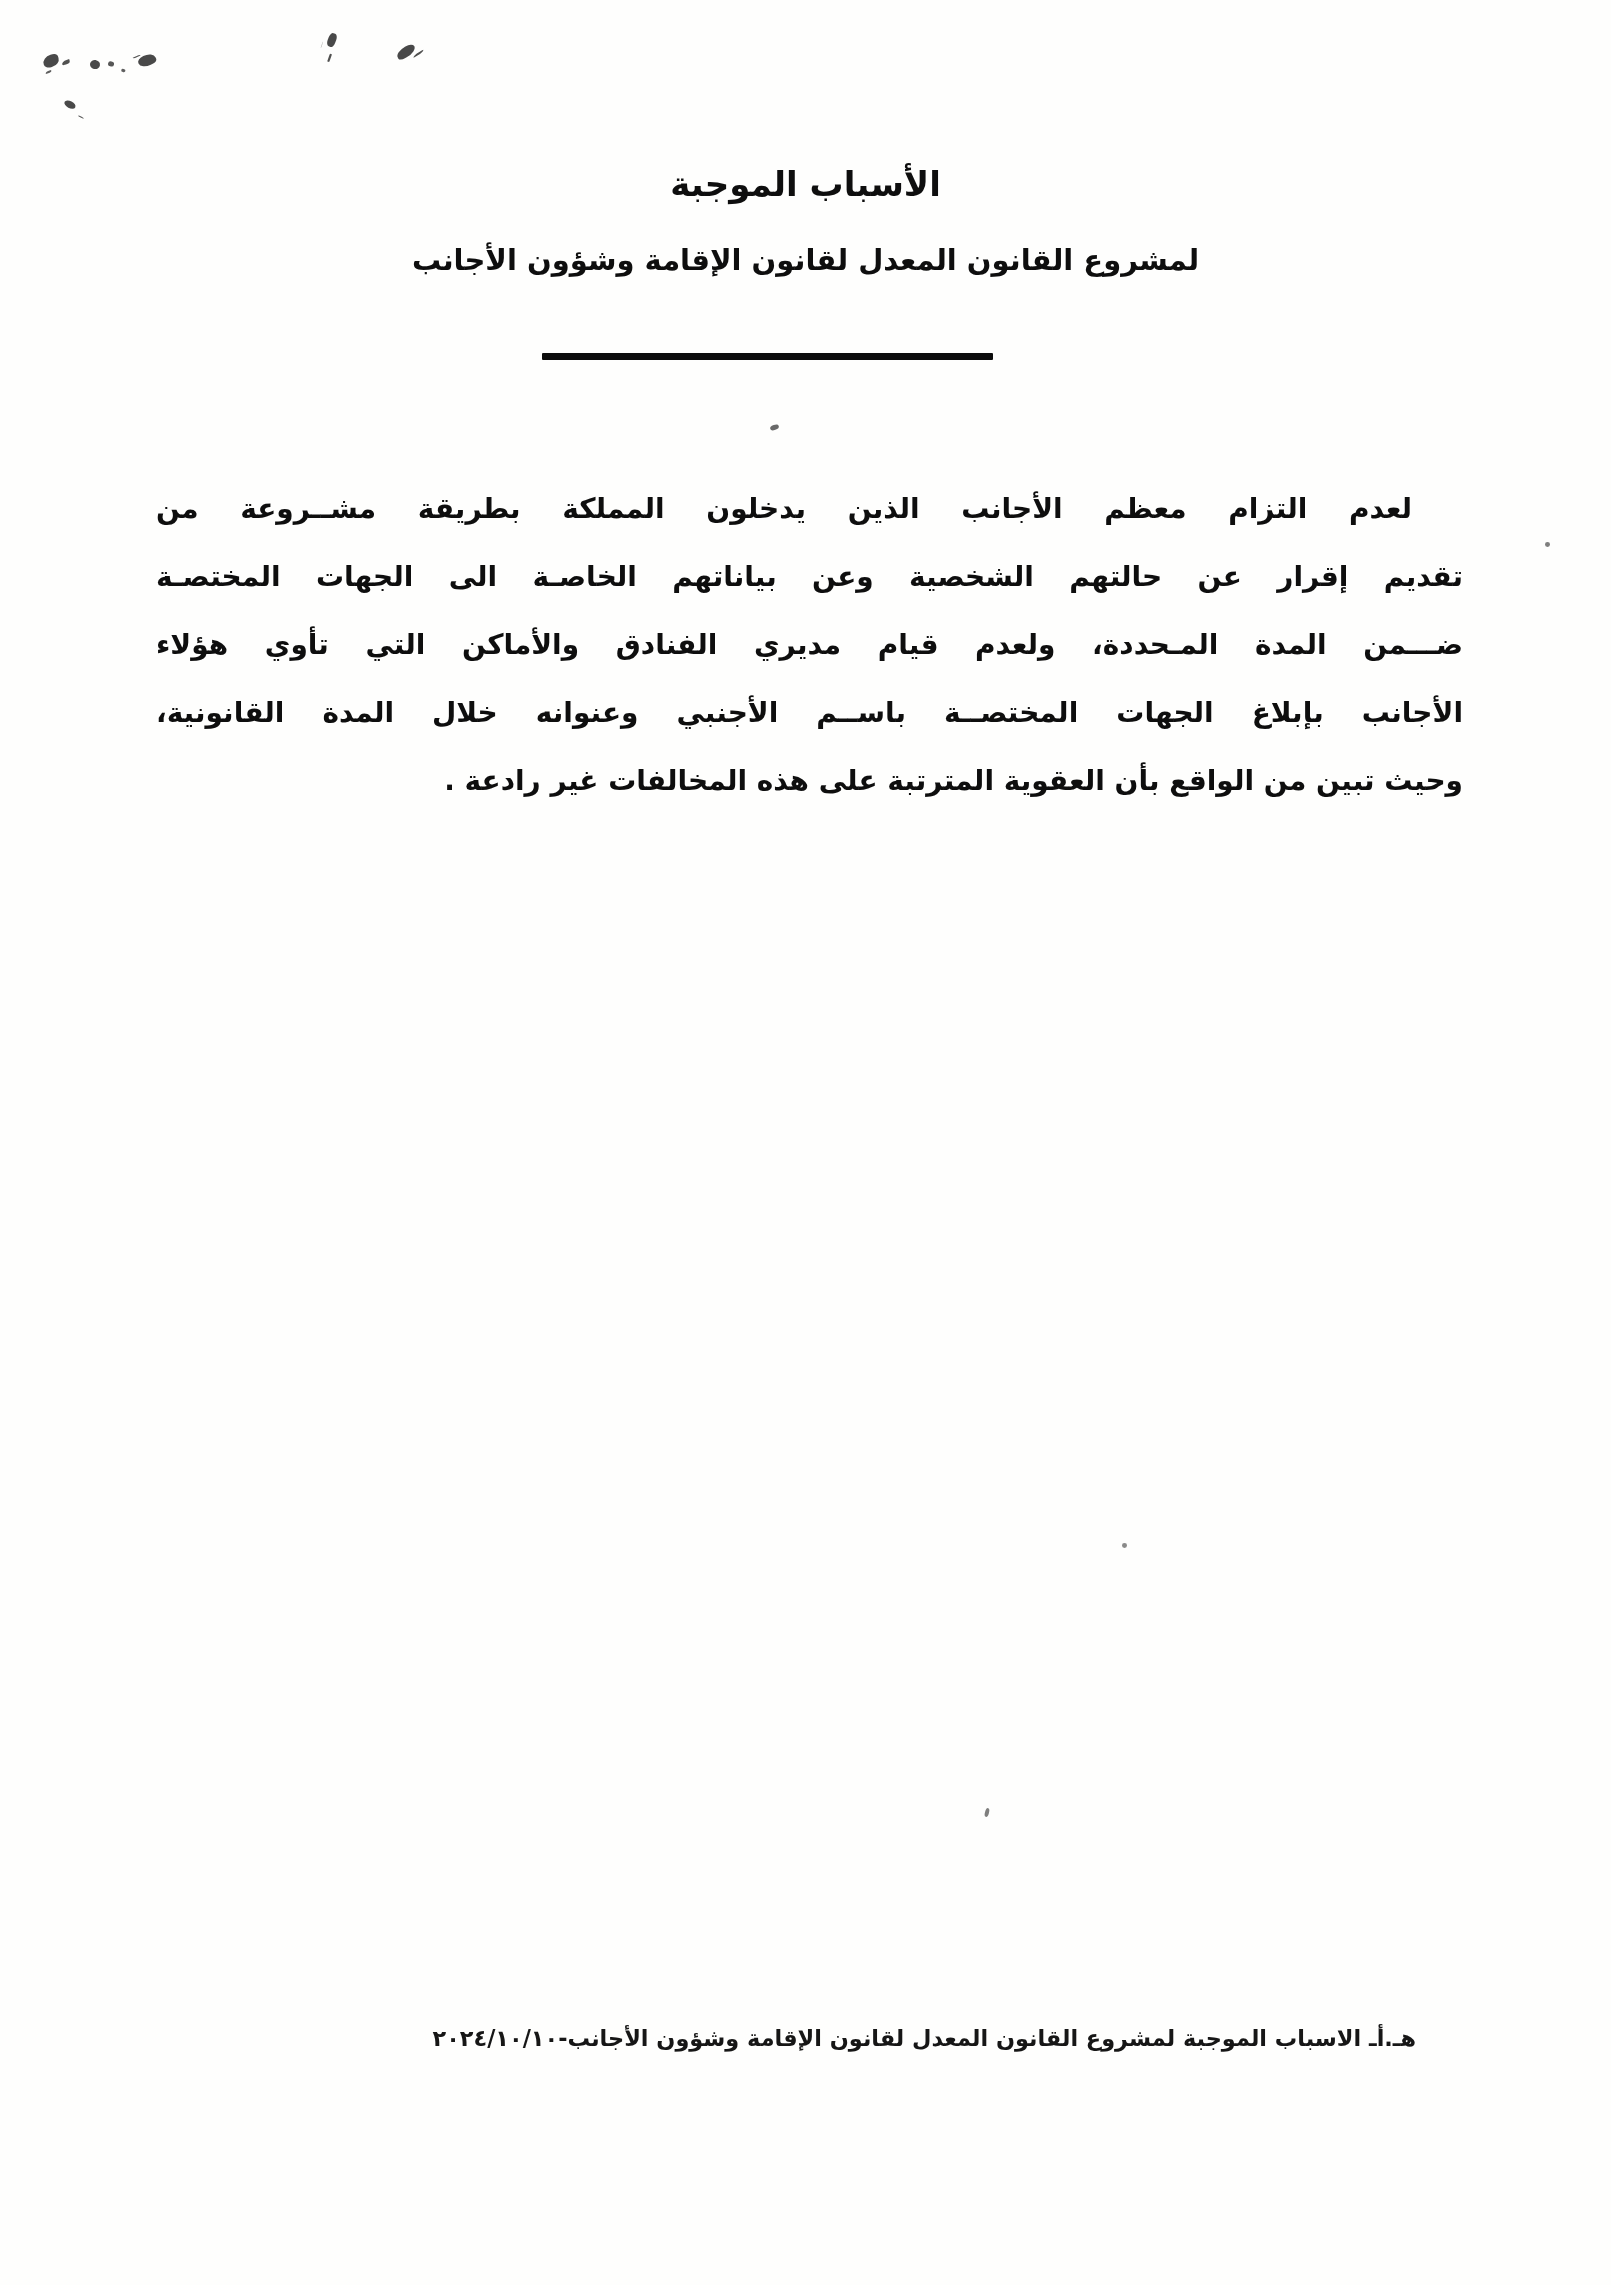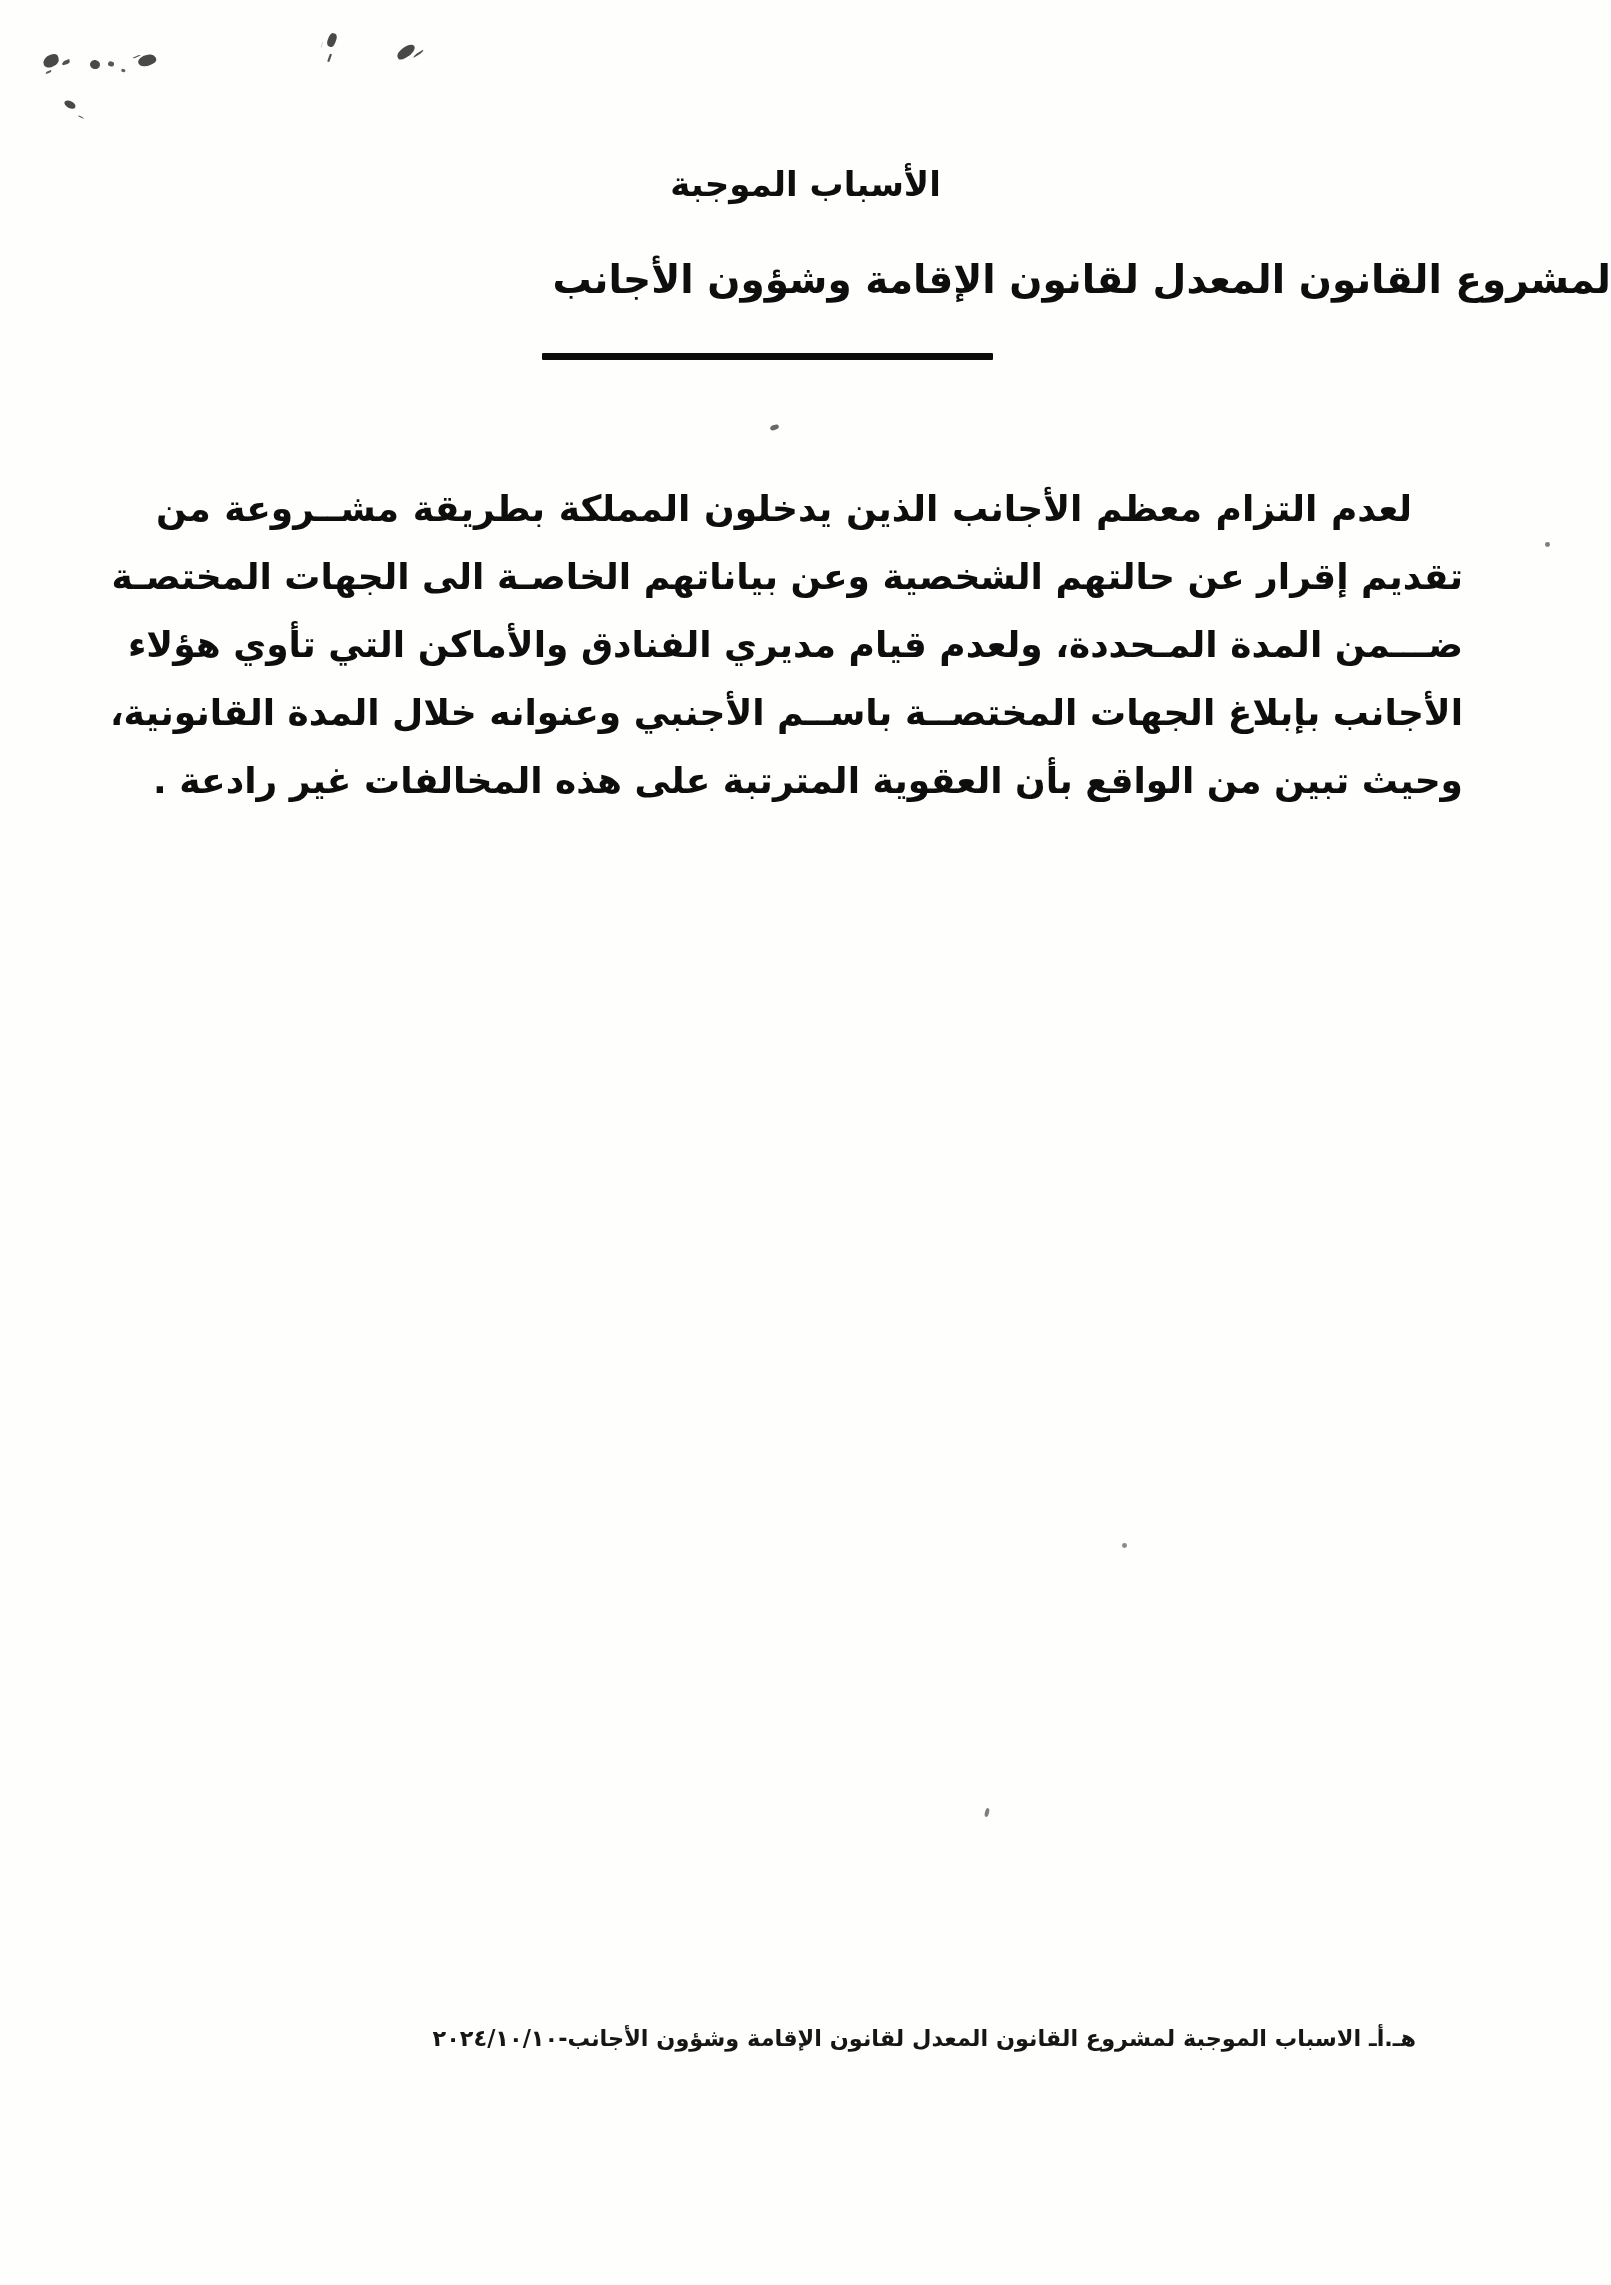--- a/index.html
+++ b/index.html
@@ -22,44 +22,45 @@
     top: 164px;
     left: 0;
     width: 100%;
     text-align: center;
     font-size: 34px;
     font-weight: bold;
     letter-spacing: 0px;
   }
   .subtitle {
     position: absolute;
-    top: 257px;
+    top: 243px;
     left: 0;
     width: 100%;
-    font-size: 39px;
+    text-align: center;
+    font-size: 29px;
     font-weight: bold;
   }
   .title-rule {
     position: absolute;
     top: 353px;
     left: 542px;
     width: 451px;
     height: 6.8px;
     background: #0c0c0c;
     border-radius: 1px;
   }
   .paragraph {
     position: absolute;
     top: 475px;
     left: 156px;
     width: 1307px;
   }
   .pline {
     display: block;
-    font-size: 36px;
+    font-size: 28px;
     font-weight: bold;
     line-height: 68px;
     white-space: nowrap;
     text-align: justify;
     text-align-last: justify;
   }
   .pline.first {
     padding-right: 51px;
   }
   .pline.last {

